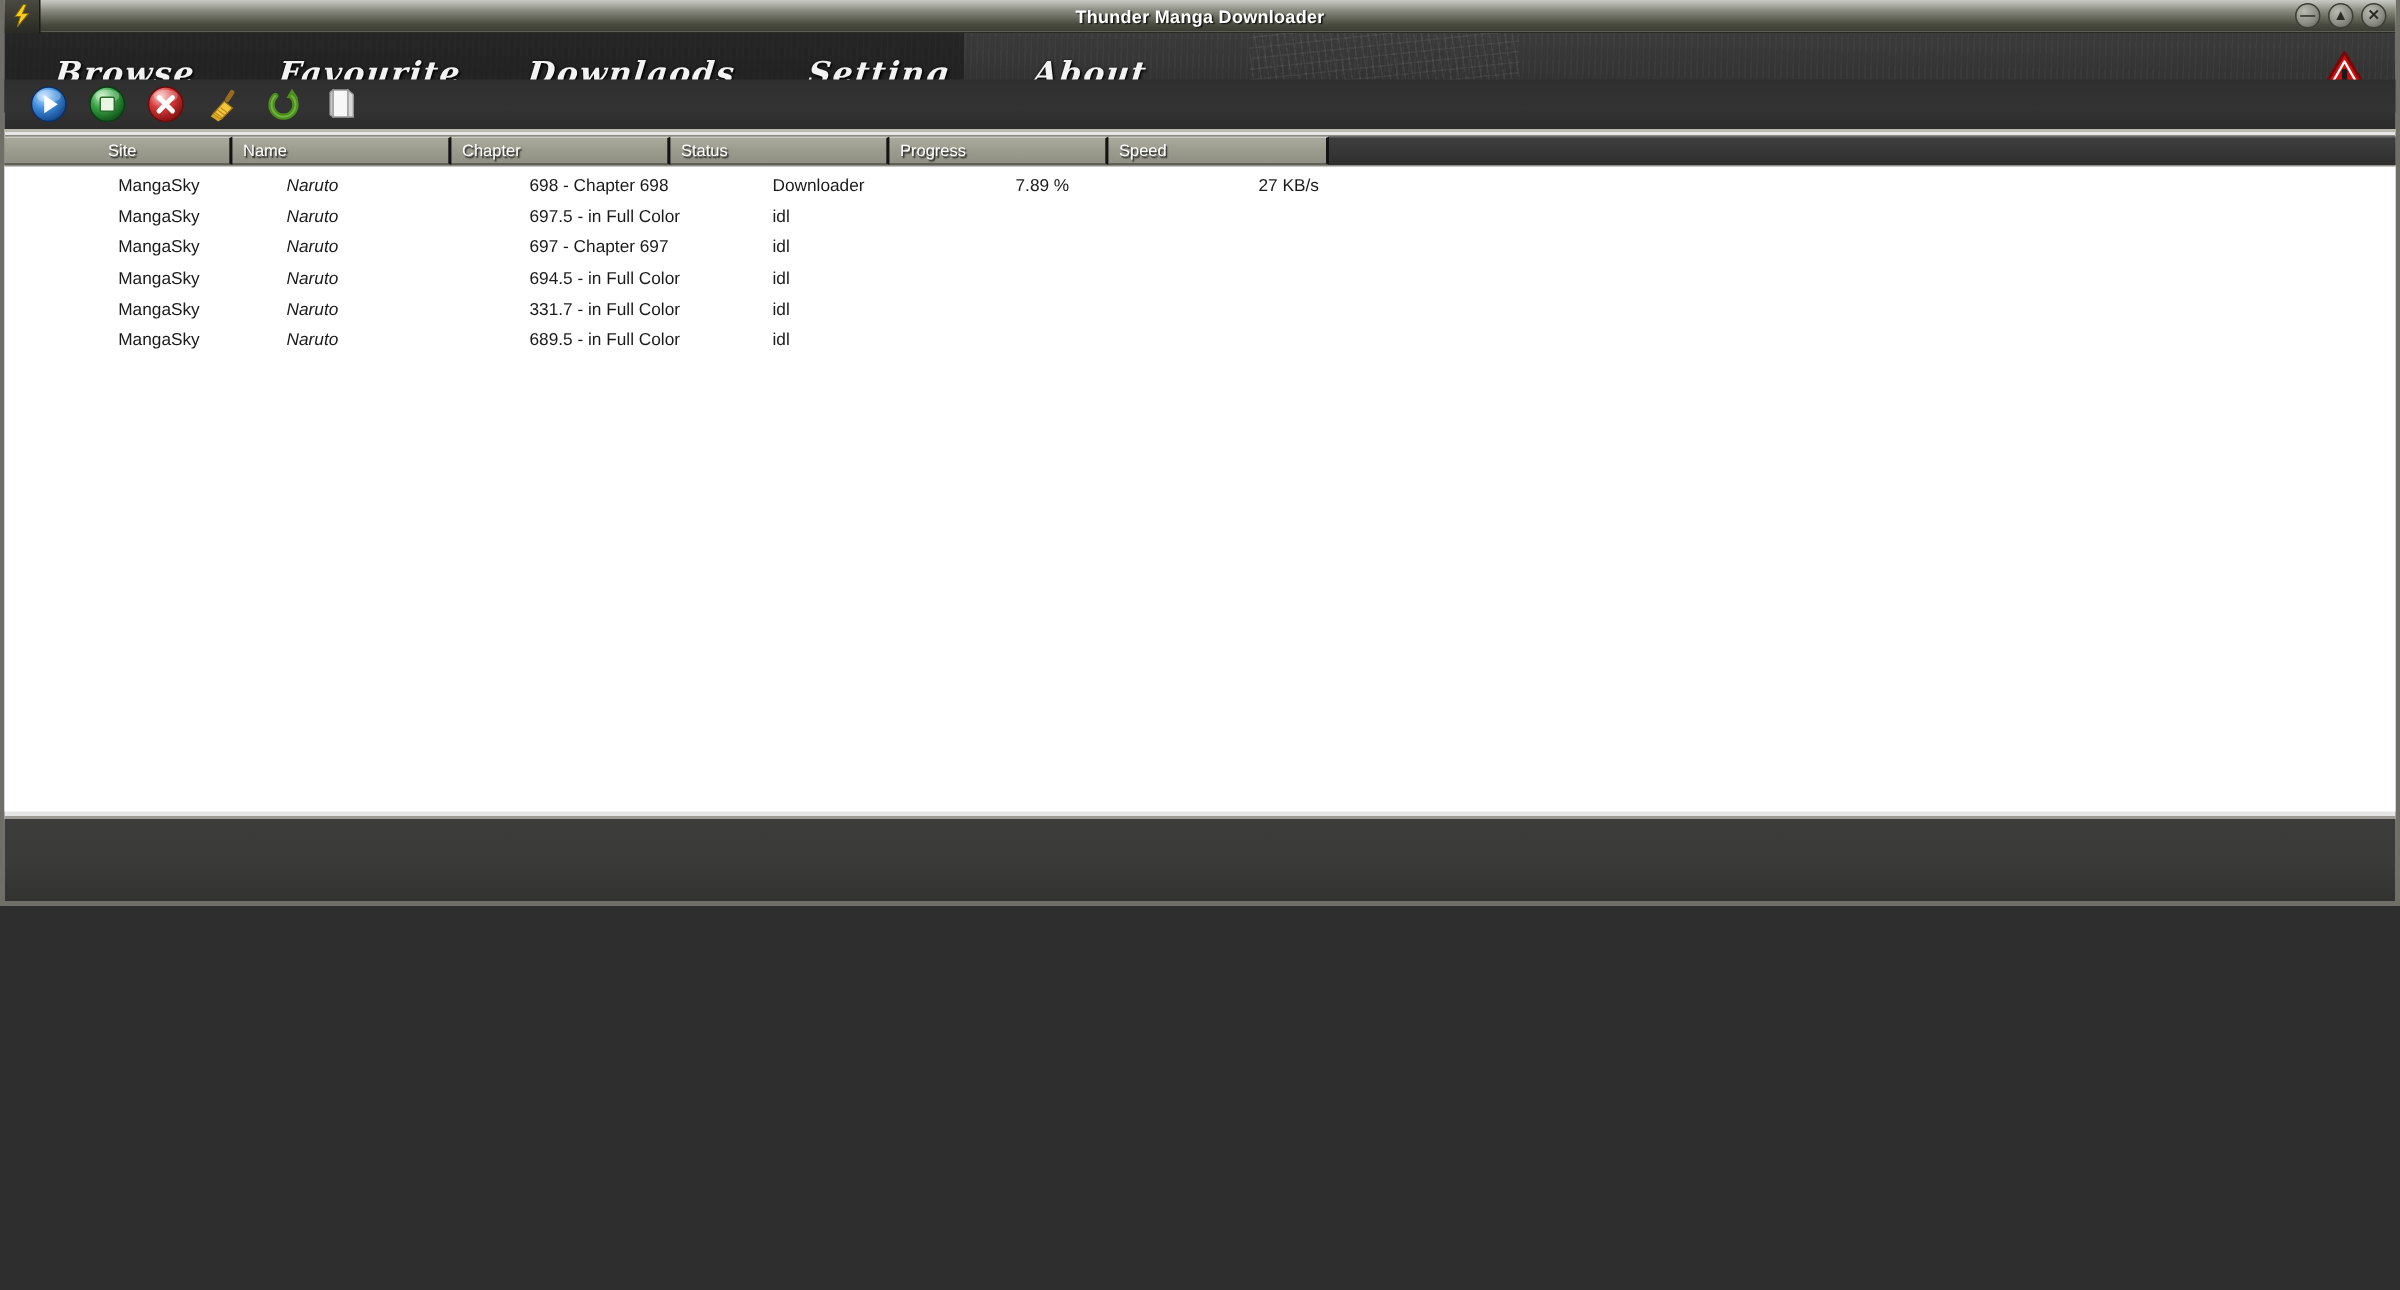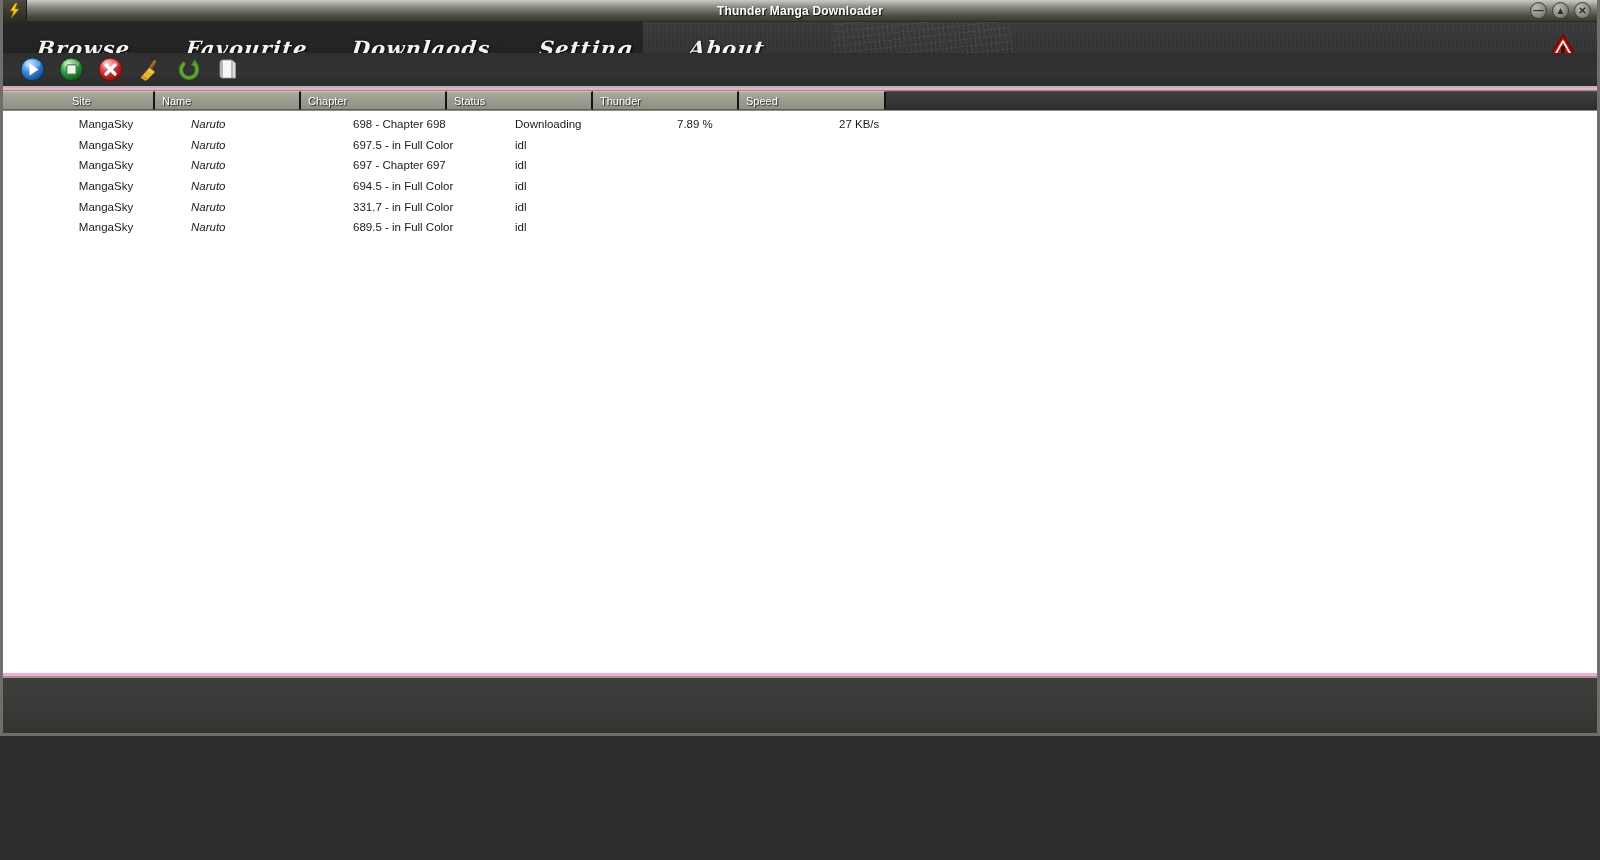--- a/index.html
+++ b/index.html
@@ -9,22 +9,22 @@
     height: 860px;
     overflow: hidden;
     background: #2e2e2e;
     font-family: "Liberation Sans", sans-serif;
   }
 
   
   #app-window {
     position: relative;
     width: 1600px;
-    height: 736px;
-    background: #f9a8d4;
+    height: 604px;
+    background: #e5e5e5;
     border-left: 3px solid #6f6f68;
     border-right: 3px solid #6f6f68;
     border-bottom: 3px solid #6f6f68;
     border-top: 0;
   }
 
   
   #title-bar {
     position: relative;
     height: 22px;
@@ -363,31 +363,31 @@
 
   </div>
 
   <div id="list-region">
 
     <div id="column-header-row">
       <div class="col-header c-site">Site</div>
       <div class="col-header c-name">Name</div>
       <div class="col-header c-chapter">Chapter</div>
       <div class="col-header c-status">Status</div>
-      <div class="col-header c-progress">Thunder</div>
+      <div class="col-header c-progress">Progress</div>
       <div class="col-header c-speed">Speed</div>
       <div id="col-header-filler"></div>
     </div>
 
     <div id="rows-body">
       <div class="row">
         <div class="cell c-site">MangaSky</div>
         <div class="cell c-name">Naruto</div>
         <div class="cell c-chapter">698 - Chapter 698</div>
-        <div class="cell c-status">Downloading</div>
+        <div class="cell c-status">Downloader</div>
         <div class="cell c-progress">7.89 %</div>
         <div class="cell c-speed">27 KB/s</div>
       </div>
       <div class="row">
         <div class="cell c-site">MangaSky</div>
         <div class="cell c-name">Naruto</div>
         <div class="cell c-chapter">697.5 - in Full Color</div>
         <div class="cell c-status">idl</div>
         <div class="cell c-progress"></div>
         <div class="cell c-speed"></div>

